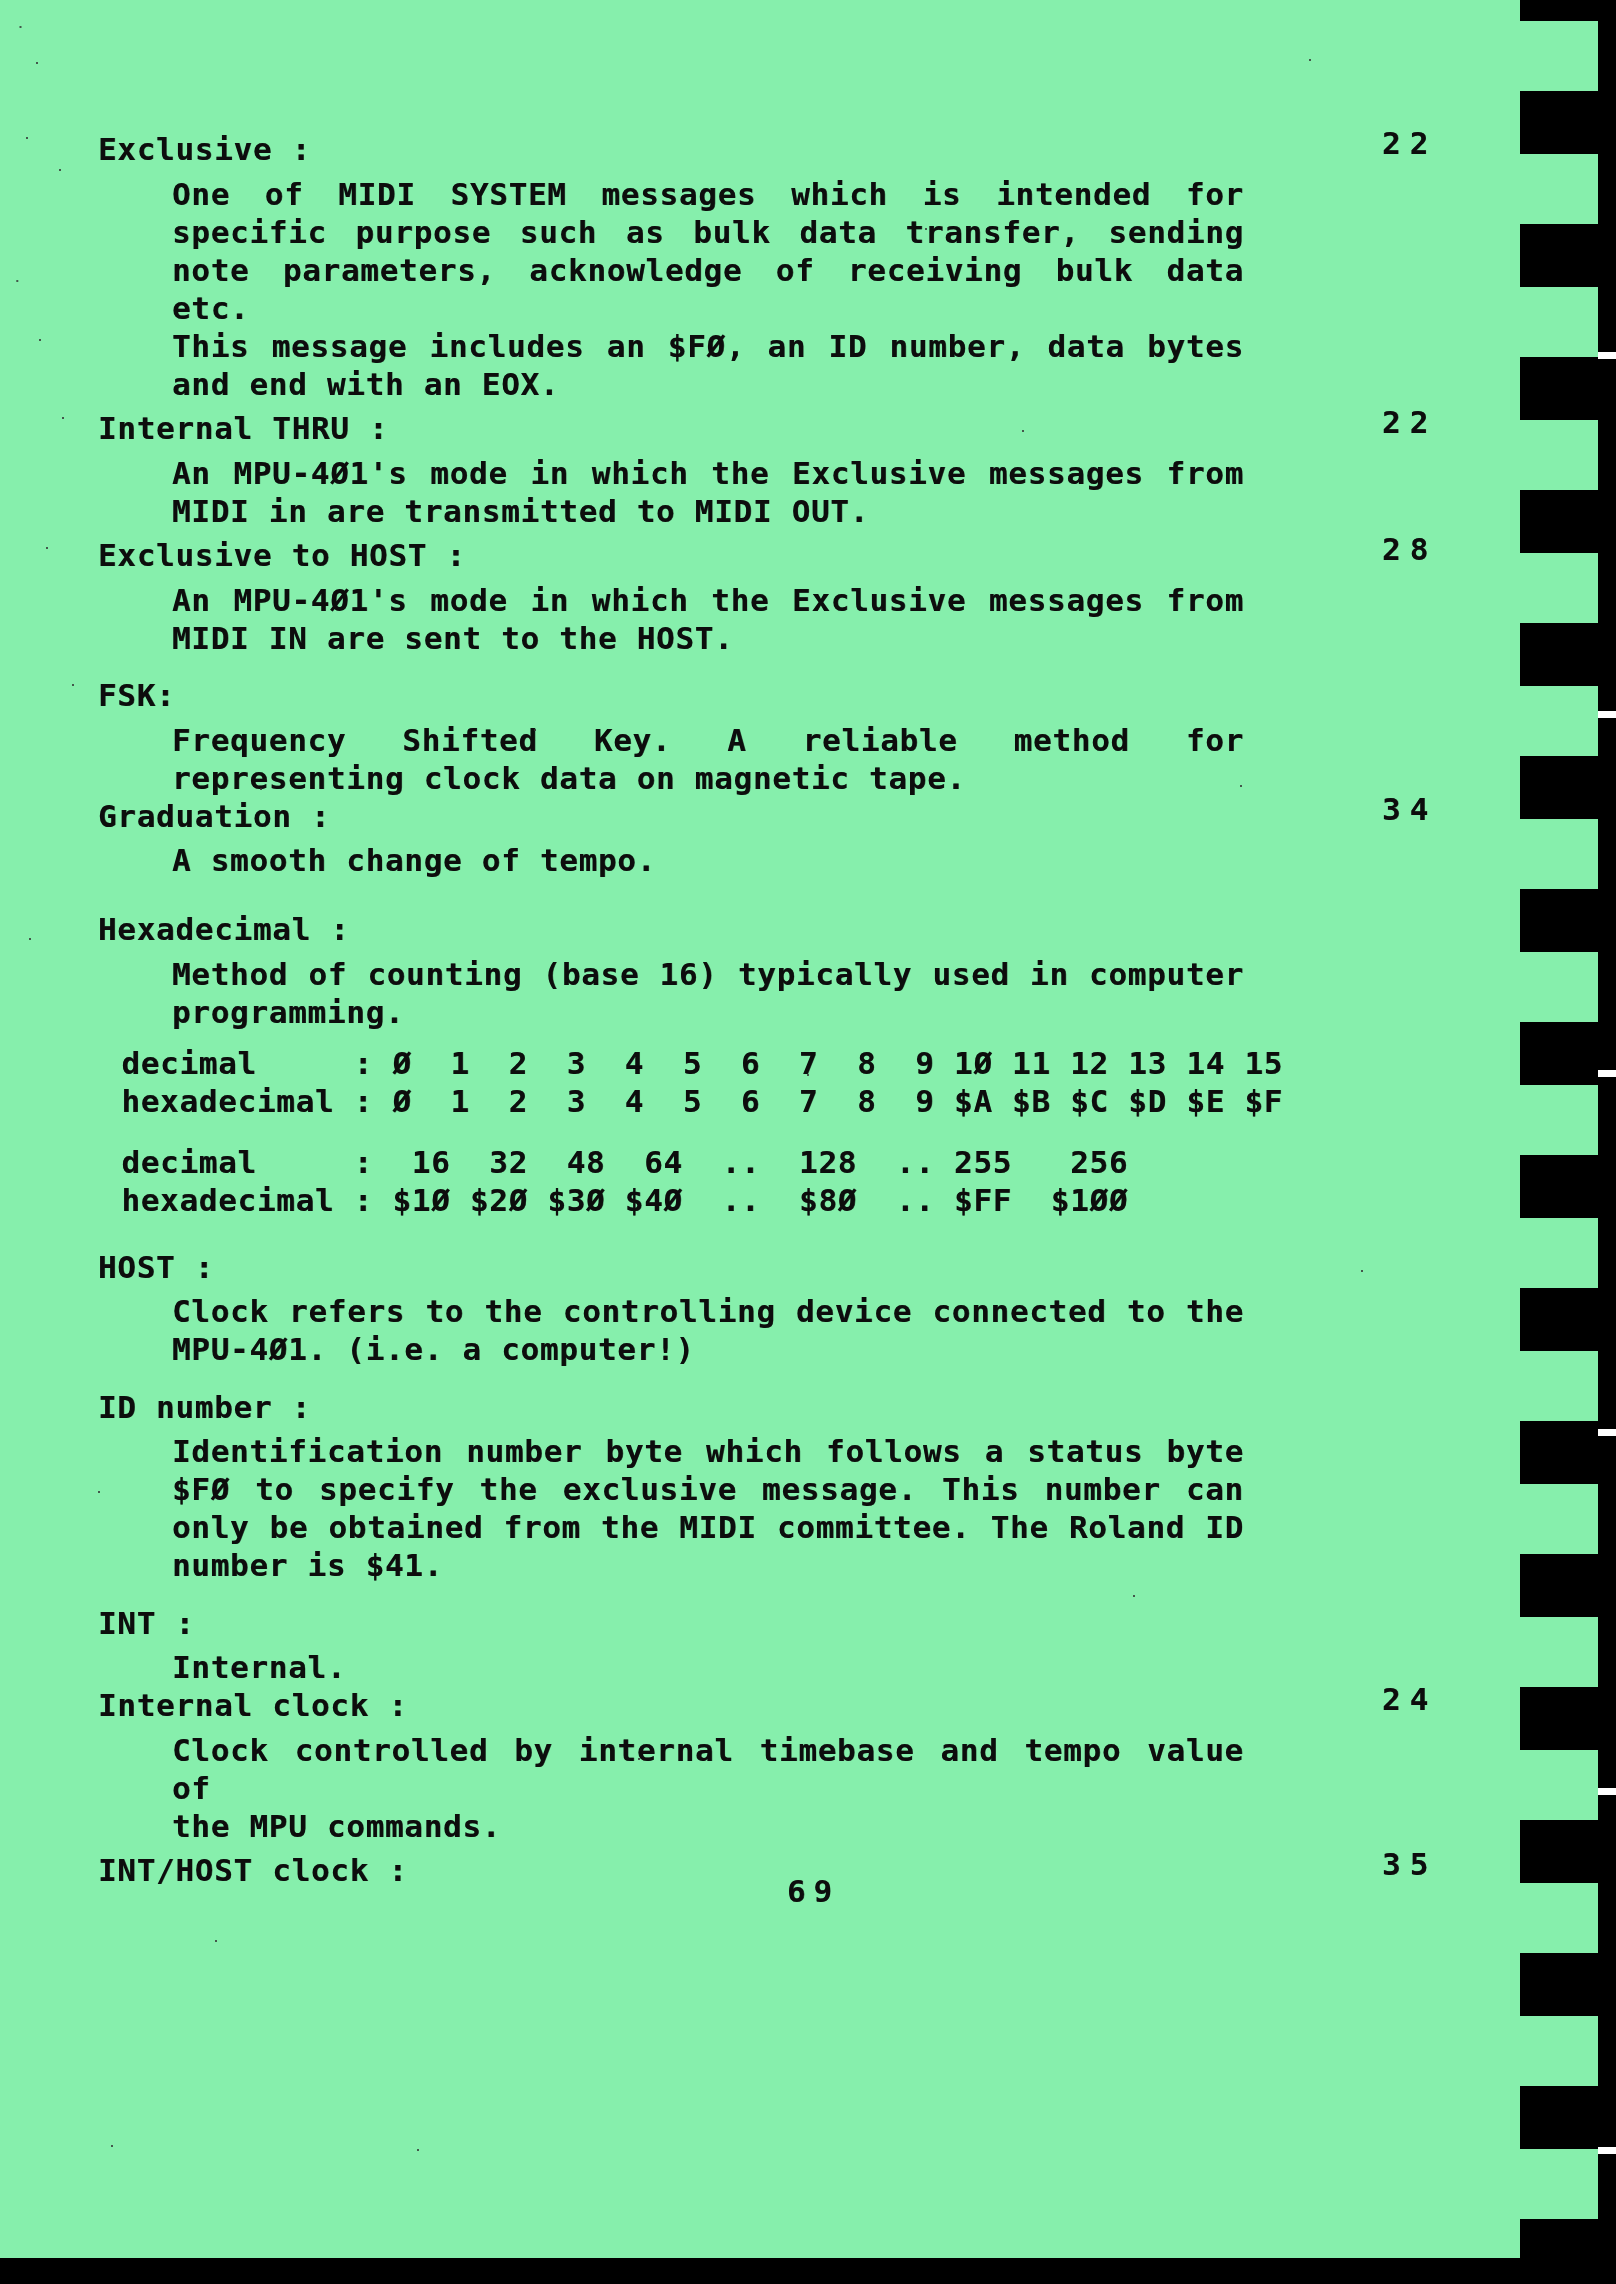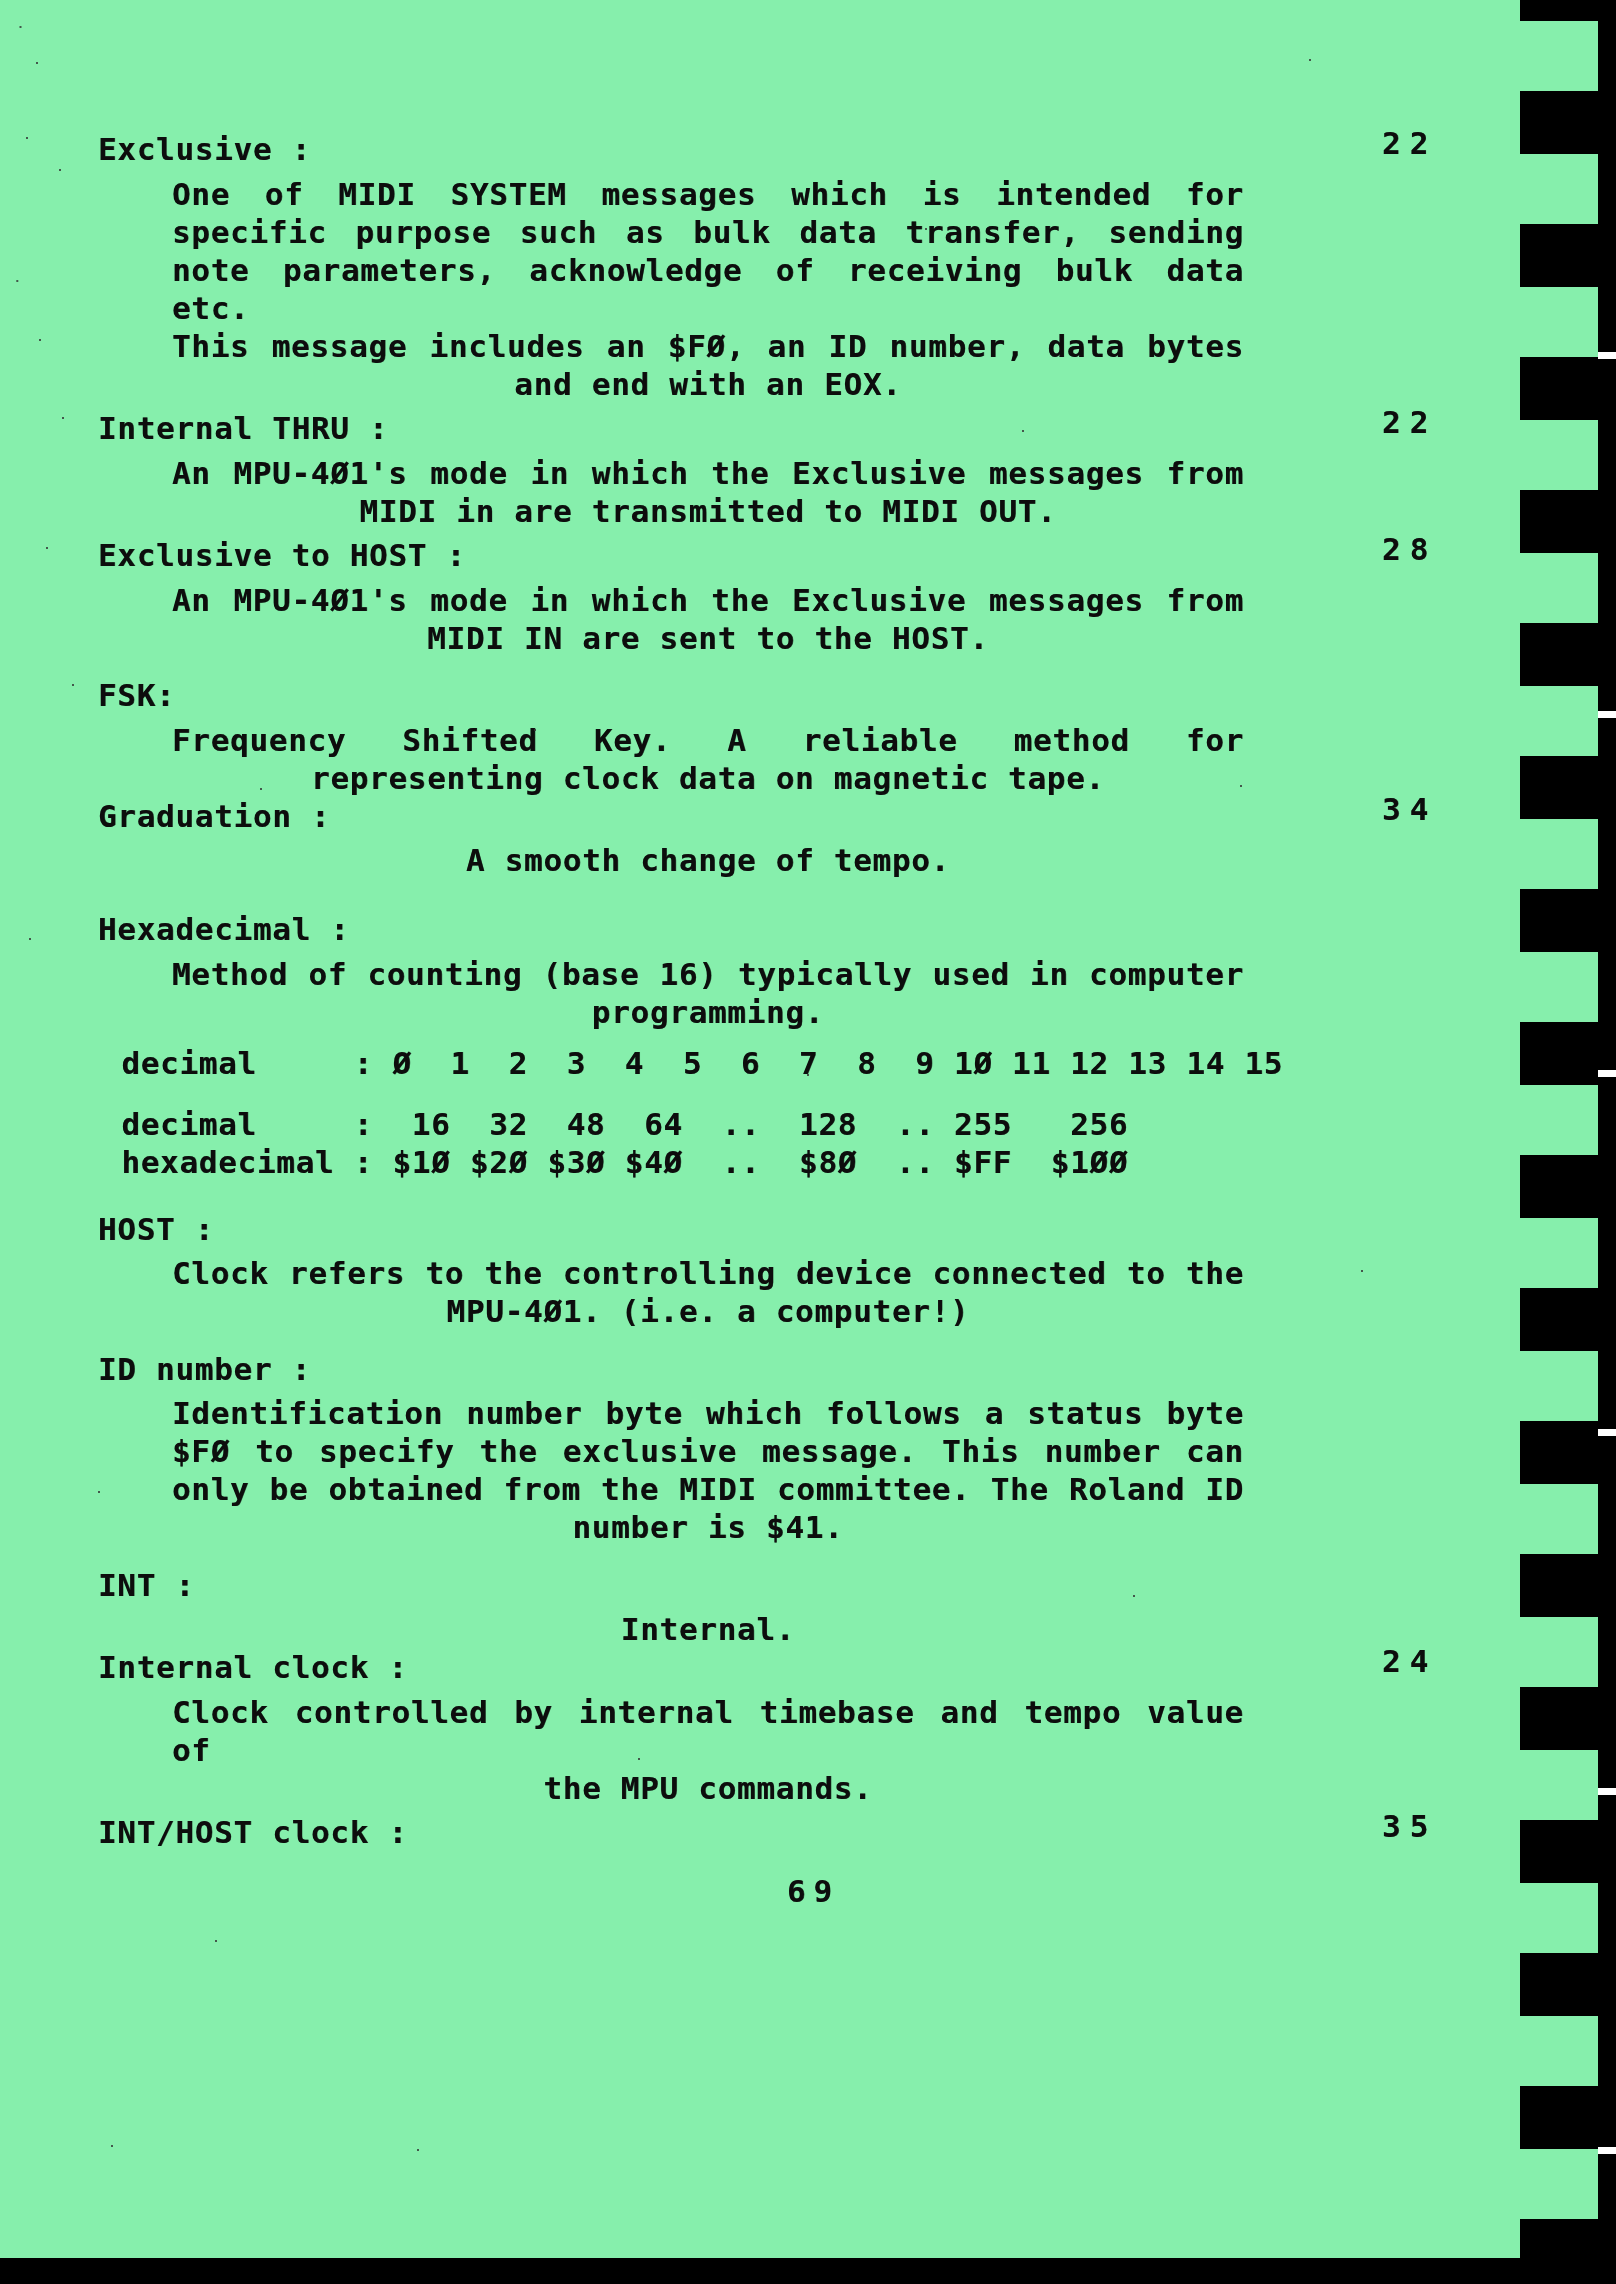--- a/index.html
+++ b/index.html
@@ -25,21 +25,21 @@
     text-shadow: 0.4px 0.4px 0 rgba(0,0,0,0.55);
   }
   .entry { position: relative; }
   .entry-head { position: relative; }
   .pageref {
     position: absolute; left: 1284px; top: -6.5px;
     letter-spacing: 9px;
   }
   .def { margin-left: 74px; width: 1072px; margin-top: 6.5px; }
   .jline { text-align: justify; text-align-last: justify; }
-  .lline { text-align: center; }
+  .lline { text-align: left; }
   .hex-table { margin-left: 23.4px; margin-top: 13px; }
   .pre { white-space: pre; }
   .mb0  { margin-bottom: 0; }
   .mb10 { margin-bottom: 6.5px; }
   .mb15 { margin-bottom: 9.8px; }
   .mb30 { margin-bottom: 19.5px; }
   .mb35 { margin-bottom: 23px; }
   .mb45 { margin-bottom: 29px; }
   .mb48 { margin-bottom: 31px; }
   .footer-page {
@@ -146,20 +146,21 @@
         <span>Hexadecimal :</span>
       </div>
       <div class="def">
         <div class="jline">Method of counting (base 16) typically used in computer</div>
         <div class="lline">programming.</div>
       </div>
     </div>
 
     <div class="entry hex-table mb35">
       <div class="pre">decimal     : Ø  1  2  3  4  5  6  7  8  9 1Ø 11 12 13 14 15</div>
+      <div class="pre">hexadecimal : Ø  1  2  3  4  5  6  7  8  9 $A $B $C $D $E $F</div>
     </div>
 
     <div class="entry hex-table mb45">
       <div class="pre">decimal     :  16  32  48  64  ..  128  .. 255   256</div>
       <div class="pre">hexadecimal : $1Ø $2Ø $3Ø $4Ø  ..  $8Ø  .. $FF  $1ØØ</div>
     </div>
 
     <div class="entry mb30">
       <div class="entry-head">
         <span>HOST :</span>

